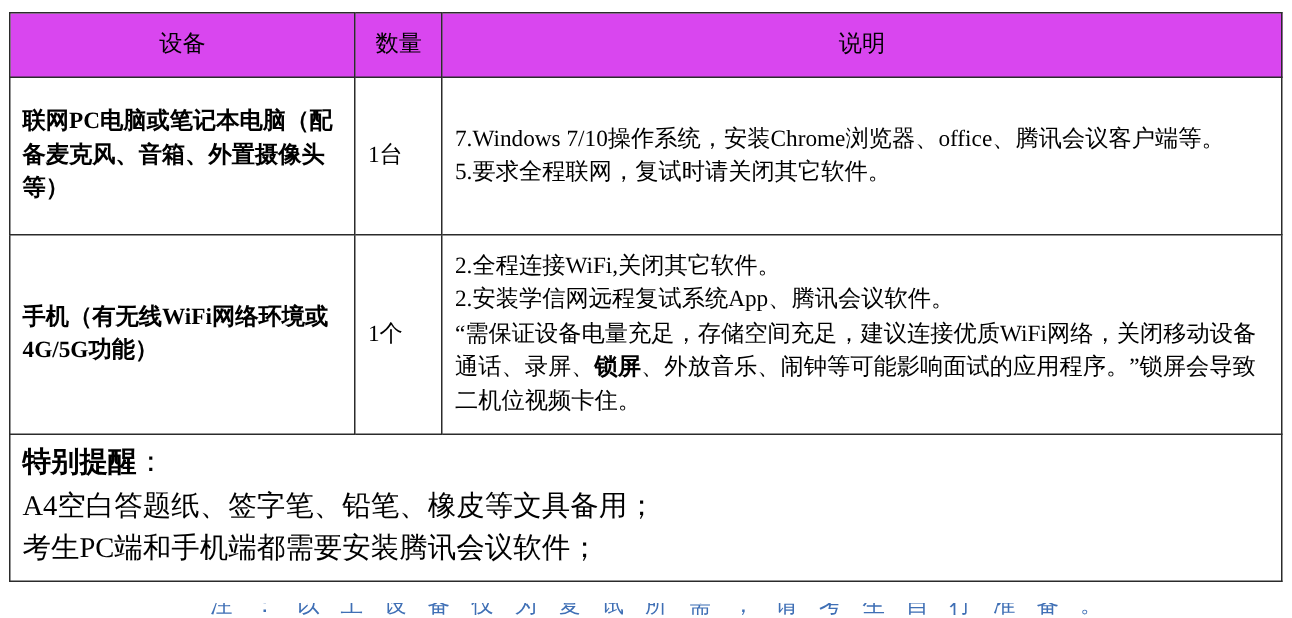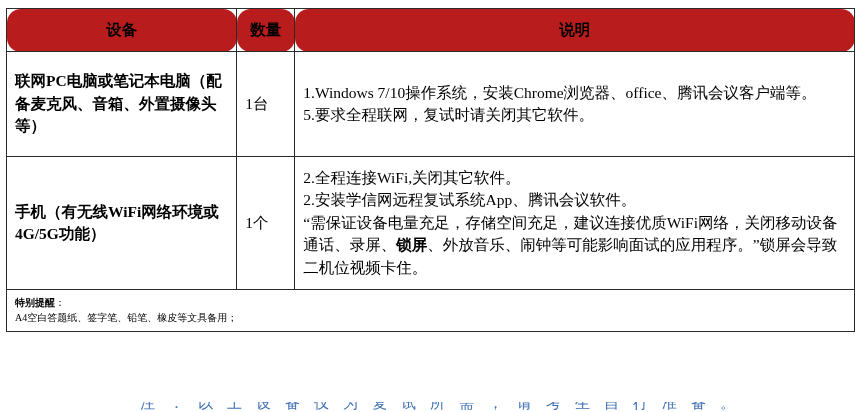--- a/index.html
+++ b/index.html
@@ -28,27 +28,26 @@
     margin: 0 auto;
   }
   table.spec td, table.spec th {
     border: 1px solid #2b2b2b;
     vertical-align: middle;
     padding: 6px 8px;
     font-size: 15.5px;
     line-height: 1.45;
   }
   thead th {
-    background: #b91c1c;
+    background: #d946ef;
     text-align: center;
-    font-weight: bold;
+    font-weight: normal;
     font-size: 16px;
     height: 30px;
     padding: 4px 8px;
-    border-radius: 14px;
   }
   .col-device { width: 230px; }
   .col-qty { width: 58px; }
   .col-desc { width: 559px; }
 
   td.device {
     font-weight: bold;
     font-size: 16px;
     line-height: 1.6;
     text-align: left;
@@ -70,21 +69,21 @@
   .row-pc td { height: 92px; }
   .row-phone td { height: 120px; }
 
   .notes {
     width: 849px;
     margin: 0 auto;
     border: 1px solid #2b2b2b;
     border-top: none;
     box-sizing: border-box;
     padding: 5px 8px 6px 8px;
-    font-size: 10px;
+    font-size: 19px;
     line-height: 1.5;
   }
   .notes .title {
     font-weight: bold;
   }
   .notes p {
     margin: 0;
   }
   .bold-inline { font-weight: bold; }
 
@@ -123,38 +122,39 @@
         <th>设备</th>
         <th>数量</th>
         <th>说明</th>
       </tr>
     </thead>
     <tbody>
       <tr class="row-pc">
         <td class="device">联网PC电脑或笔记本电脑（配备麦克风、音箱、外置摄像头等）</td>
         <td class="qty">1台</td>
         <td class="desc">
-          <p>1.Windows 7/10操作系统，安装Chrome浏览器、office、腾讯会议客户端等。</p>
+          <p>7.Windows 7/10操作系统，安装Chrome浏览器、office、腾讯会议客户端等。</p>
           <p>5.要求全程联网，复试时请关闭其它软件。</p>
         </td>
       </tr>
       <tr class="row-phone">
         <td class="device">手机（有无线WiFi网络环境或4G/5G功能）</td>
         <td class="qty">1个</td>
         <td class="desc">
           <p>2.全程连接WiFi,关闭其它软件。</p>
           <p>2.安装学信网远程复试系统App、腾讯会议软件。</p>
           <p><span>“需保证设备电量充足，存储空间充足，建议连接优质WiFi网络，关闭移动设备通话、录屏、</span><span class="bold-inline">锁屏</span><span>、外放音乐、闹钟等可能影响面试的应用程序。”锁屏会导致二机位视频卡住。</span></p>
         </td>
       </tr>
     </tbody>
   </table>
 
   <div class="notes">
     <p><span class="title">特别提醒</span><span>：</span></p>
     <p>A4空白答题纸、签字笔、铅笔、橡皮等文具备用；</p>
+    <p>考生PC端和手机端都需要安装腾讯会议软件；</p>
   </div>
 
   <div class="bottom-strip">
     <div class="bottom-strip-inner">注：以上设备仅为复试所需，请考生自行准备。</div>
   </div>
 
 </div>
 
 </body></html>

